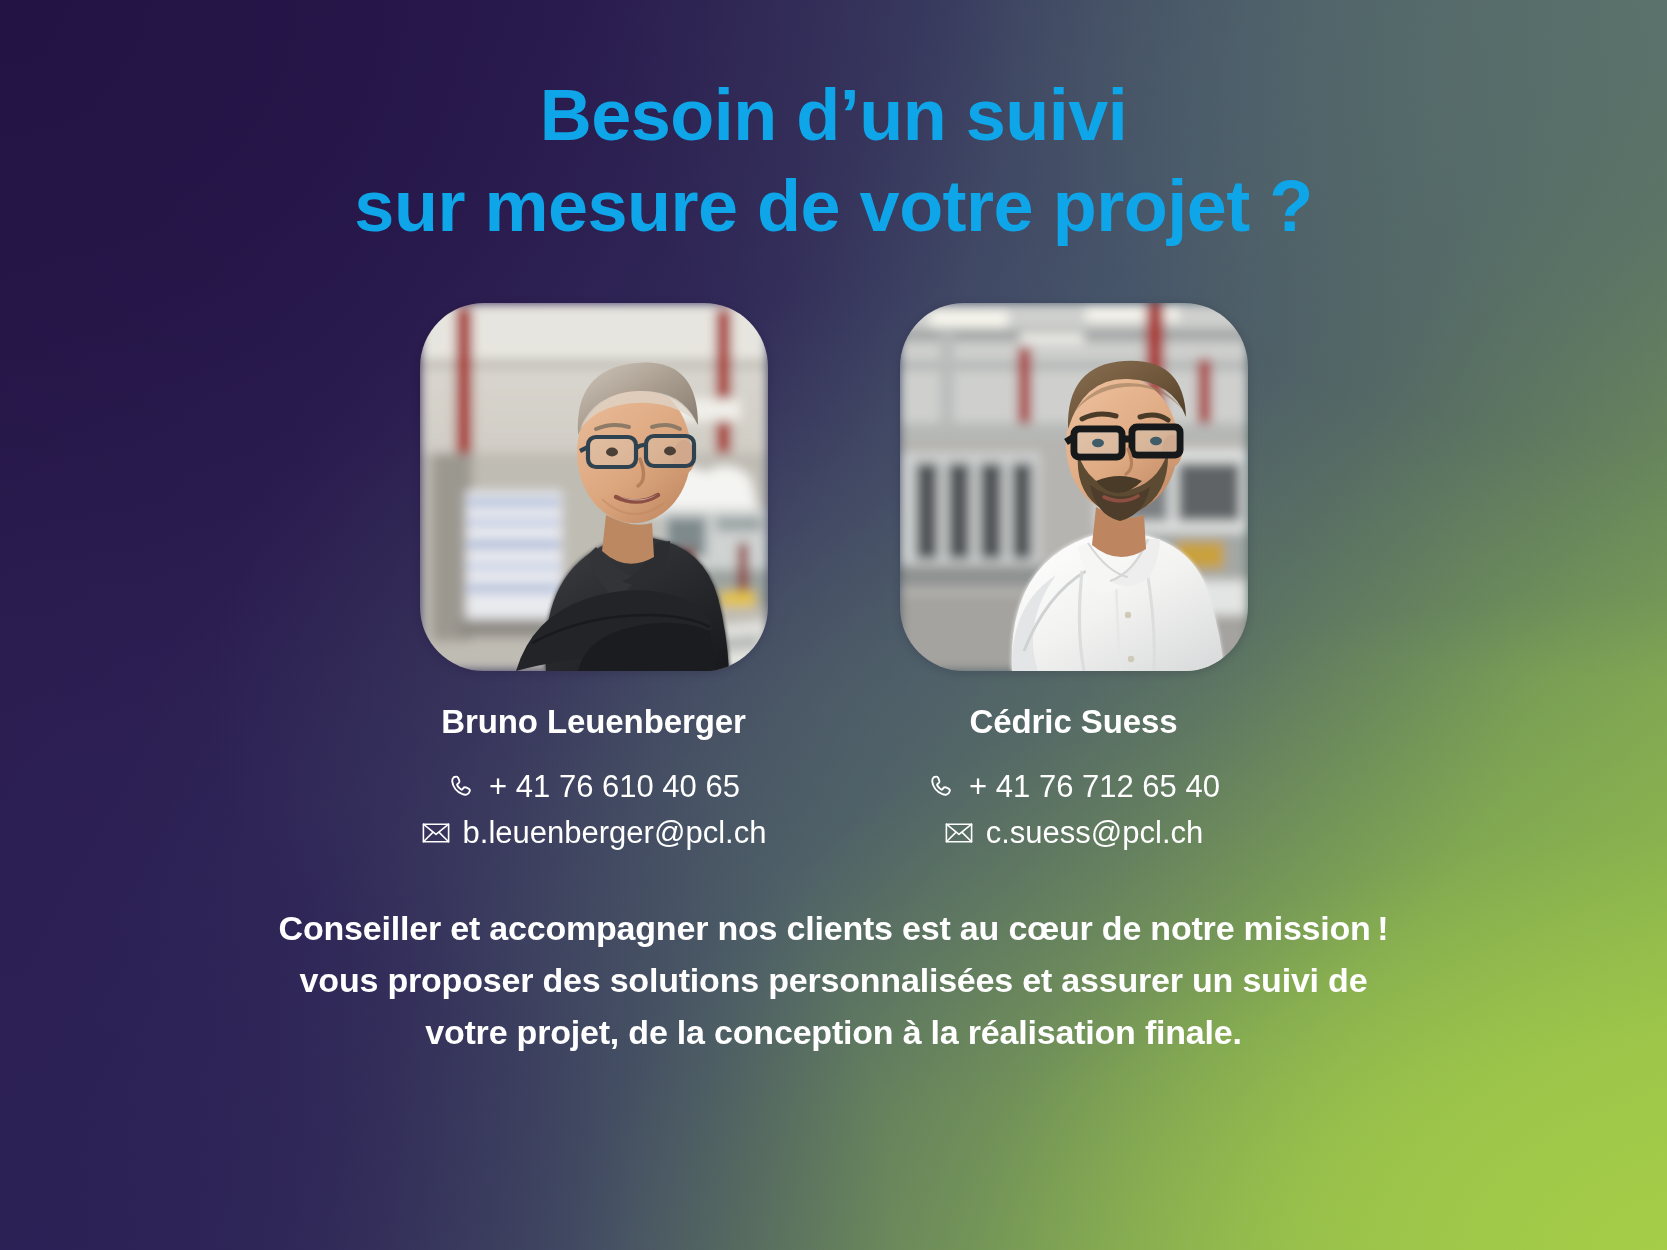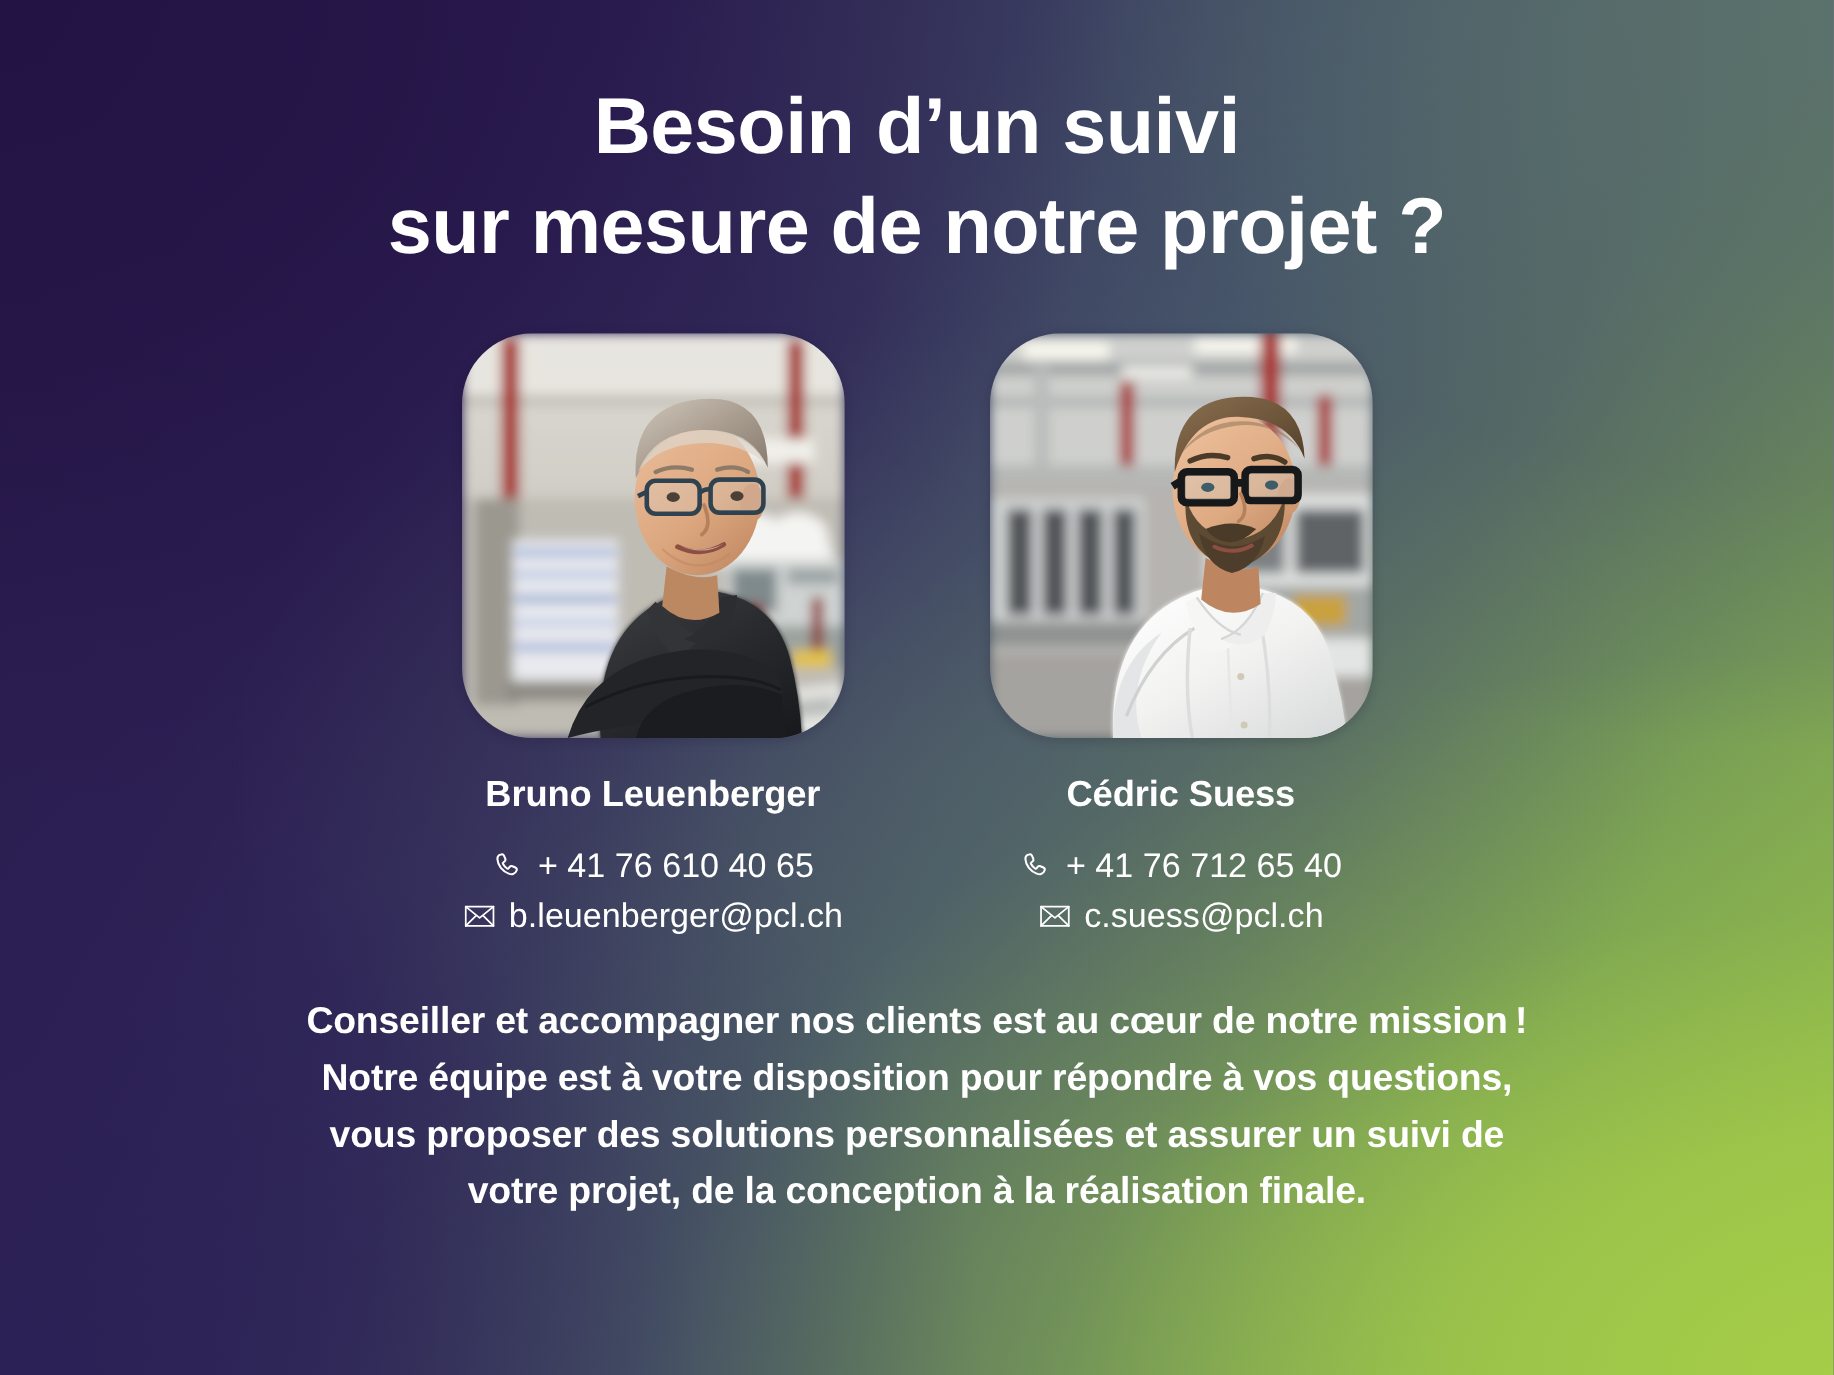--- a/index.html
+++ b/index.html
@@ -72,21 +72,21 @@
   .content {
     position:relative;
     width:100%; height:100%;
     display:flex; flex-direction:column; align-items:center;
   }
 
   .headline {
     margin-top:70px;
     width:1330px;
     text-align:center;
-    color:#ffffff;
+    color:#0ea5e9;
     font-weight:700;
     font-size:72px;
     line-height:1.26;
     letter-spacing:-0.5px;
   }
   .headline .l1 { display:block; }
   .headline .l2 { display:block; }
 
   
   .people {
@@ -149,21 +149,21 @@
   <div class="bg-layer bg-blob-a"></div>
   <div class="bg-layer bg-blob-b"></div>
   <div class="bg-layer bg-blob-c"></div>
   <div class="bg-layer bg-blob-d"></div>
   <div class="bg-layer bg-blob-e"></div>
 
   <div class="content">
 
     <h1 class="headline">
       <span class="l1">Besoin d’un suivi</span>
-      <span class="l2">sur mesure de notre projet ?</span>
+      <span class="l2">sur mesure de votre projet ?</span>
     </h1>
 
     <div class="people">
 
       <div class="person">
 
         <div class="photo">
           <svg viewBox="0 0 348 368" preserveAspectRatio="xMidYMid slice" role="img">
             <defs>
               <linearGradient id="b1wall" x1="0" y1="0" x2="0" y2="1">
@@ -443,19 +443,18 @@
             </svg>
           </span>
           <span>c.suess@pcl.ch</span>
         </div>
       </div>
 
     </div>
 
     <p class="blurb">
       <span>Conseiller et accompagner nos clients est au cœur de notre mission !</span>
-      <span>Notre équipe est à votre disposition pour répondre à vos questions,</span>
       <span>vous proposer des solutions personnalisées et assurer un suivi de</span>
       <span>votre projet, de la conception à la réalisation finale.</span>
     </p>
 
   </div>
 </div>
 
 </body></html>

